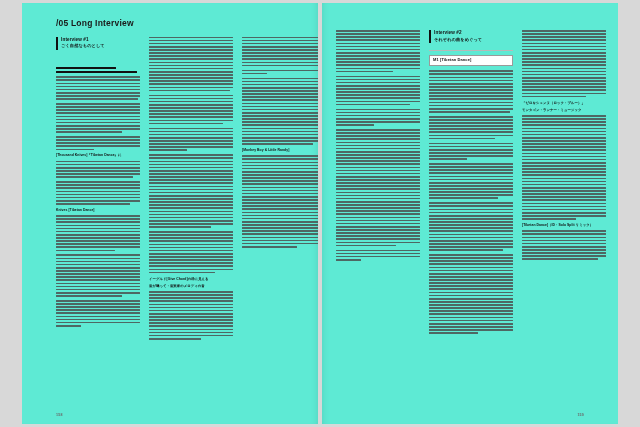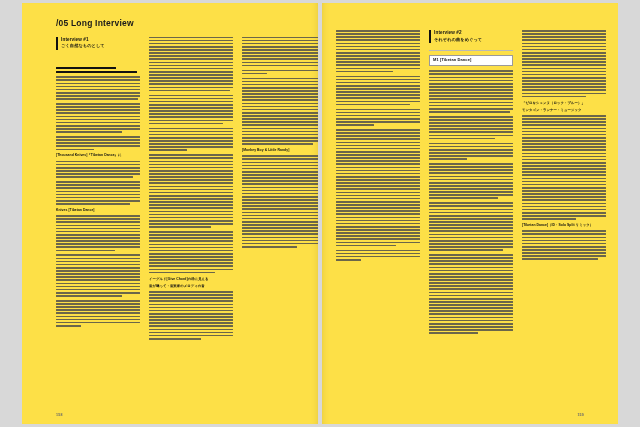--- a/index.html
+++ b/index.html
@@ -13,21 +13,21 @@
     position:relative;
     width:640px;height:427px;
     background:#d8d8d8;
     display:flex;
     justify-content:center;
     align-items:flex-start;
   }
   .page{
     position:relative;
     width:296px;height:421px;
-    background:#fde047;
+    background:#5eead4;
     box-sizing:border-box;
     overflow:hidden;
   }
   .page-left{
     margin-top:3px;
     padding:16px 14px 14px 34px;
     box-shadow:inset -6px 0 10px -8px rgba(0,0,0,.18);
   }
   .page-right{
     margin-top:3px;

